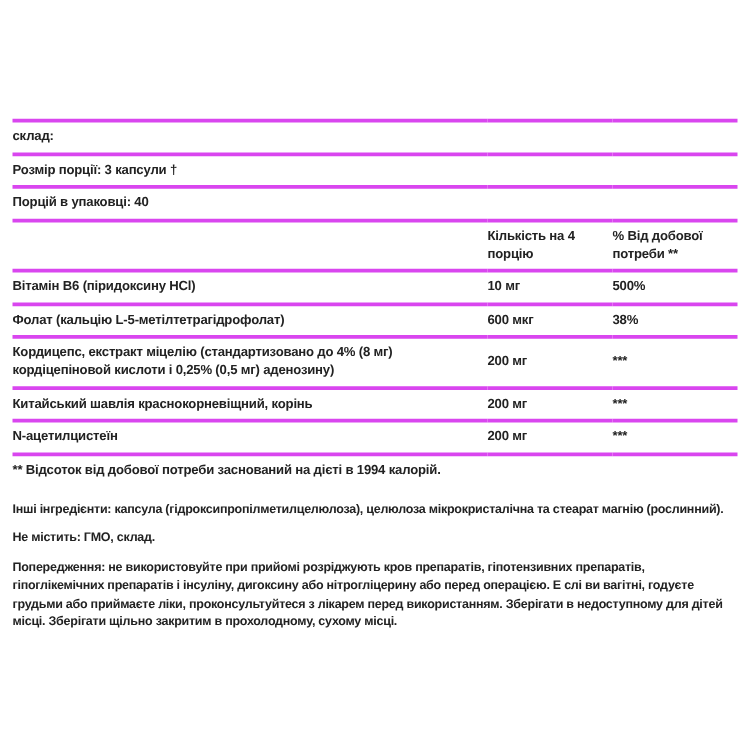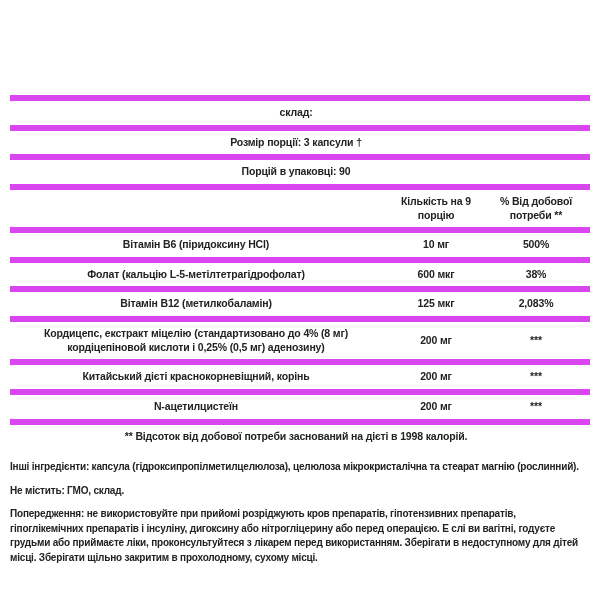--- a/index.html
+++ b/index.html
@@ -26,22 +26,21 @@
     font-size: 10.5px;
     font-weight: bold;
     letter-spacing: -0.15px;
     line-height: 1.3;
   }
   table.facts td {
     vertical-align: middle;
     padding: 5px 8px 5px 0;
   }
   table.facts tr.bt td {
-    border-top: 6px solid #d946ef;
-    text-align: center;
+    border-top: 3px solid #d946ef;
   }
   table.facts tr.bb td {
     border-bottom: 1px solid #e4e4e4;
   }
   table.facts td.amount, table.facts td.dv {
     padding-left: 0;
   }
   .col-name  { width: 380px; }
   .col-amt   { width: 100px; }
   .col-dv    { width: 100px; }
@@ -74,62 +73,57 @@
     </colgroup>
 
     <tbody>
         <tr class="bt">
       <td colspan="3">склад:</td>
     </tr>
     <tr class="bt">
       <td colspan="3">Розмір порції: 3 капсули †</td>
     </tr>
     <tr class="bt">
-      <td colspan="3">Порцій в упаковці: 90</td>
+      <td colspan="3">Порцій в упаковці: 40</td>
     </tr>
 
     <tr class="bt header-row">
       <td></td>
-      <td class="amount">Кількість на 9 порцію</td>
+      <td class="amount">Кількість на 4 порцію</td>
       <td class="dv">% Від добової потреби **</td>
     </tr>
 
     <tr class="bt">
       <td>Вітамін B6 (піридоксину HCl)</td>
       <td class="amount">10 мг</td>
       <td class="dv">500%</td>
     </tr>
     <tr class="bt">
       <td>Фолат (кальцію L-5-метілтетрагідрофолат)</td>
       <td class="amount">600 мкг</td>
       <td class="dv">38%</td>
     </tr>
     <tr class="bt">
-      <td>Вітамін B12 (метилкобаламін)</td>
-      <td class="amount">125 мкг</td>
-      <td class="dv">2,083%</td>
-    </tr>
-    <tr class="bt">
       <td>Кордицепс, екстракт міцелію (стандартизовано до 4% (8 мг) кордіцепіновой кислоти і 0,25% (0,5 мг) аденозину)</td>
       <td class="amount">200 мг</td>
       <td class="dv">***</td>
     </tr>
     <tr class="bt">
-      <td>Китайський дієті краснокорневіщний, корінь</td>
+      <td>Китайський шавлія краснокорневіщний, корінь</td>
       <td class="amount">200 мг</td>
       <td class="dv">***</td>
     </tr>
     <tr class="bt">
       <td>N-ацетилцистеїн</td>
       <td class="amount">200 мг</td>
       <td class="dv">***</td>
     </tr>
 
     <tr class="bt">
-      <td colspan="3">** Відсоток від добової потреби заснований на дієті в 1998 калорій.</td>
+      <td colspan="3">** Відсоток від добової потреби заснований на дієті в 1994 калорій.</td>
     </tr>
   </tbody>
     </table>
 
   <div class="paragraphs">
     <p>Інші інгредієнти: капсула (гідроксипропілметилцелюлоза), целюлоза мікрокристалічна та стеарат магнію (рослинний).</p>
     <p>Не містить: ГМО, склад.</p>
     <p>Попередження: не використовуйте при прийомі розріджують кров препаратів, гіпотензивних препаратів, гіпоглікемічних препаратів і інсуліну, дигоксину або нітрогліцерину або перед операцією. Е слі ви вагітні, годуєте грудьми або приймаєте ліки, проконсультуйтеся з лікарем перед використанням. Зберігати в недоступному для дітей місці. Зберігати щільно закритим в прохолодному, сухому місці.</p>
   </div>
 

